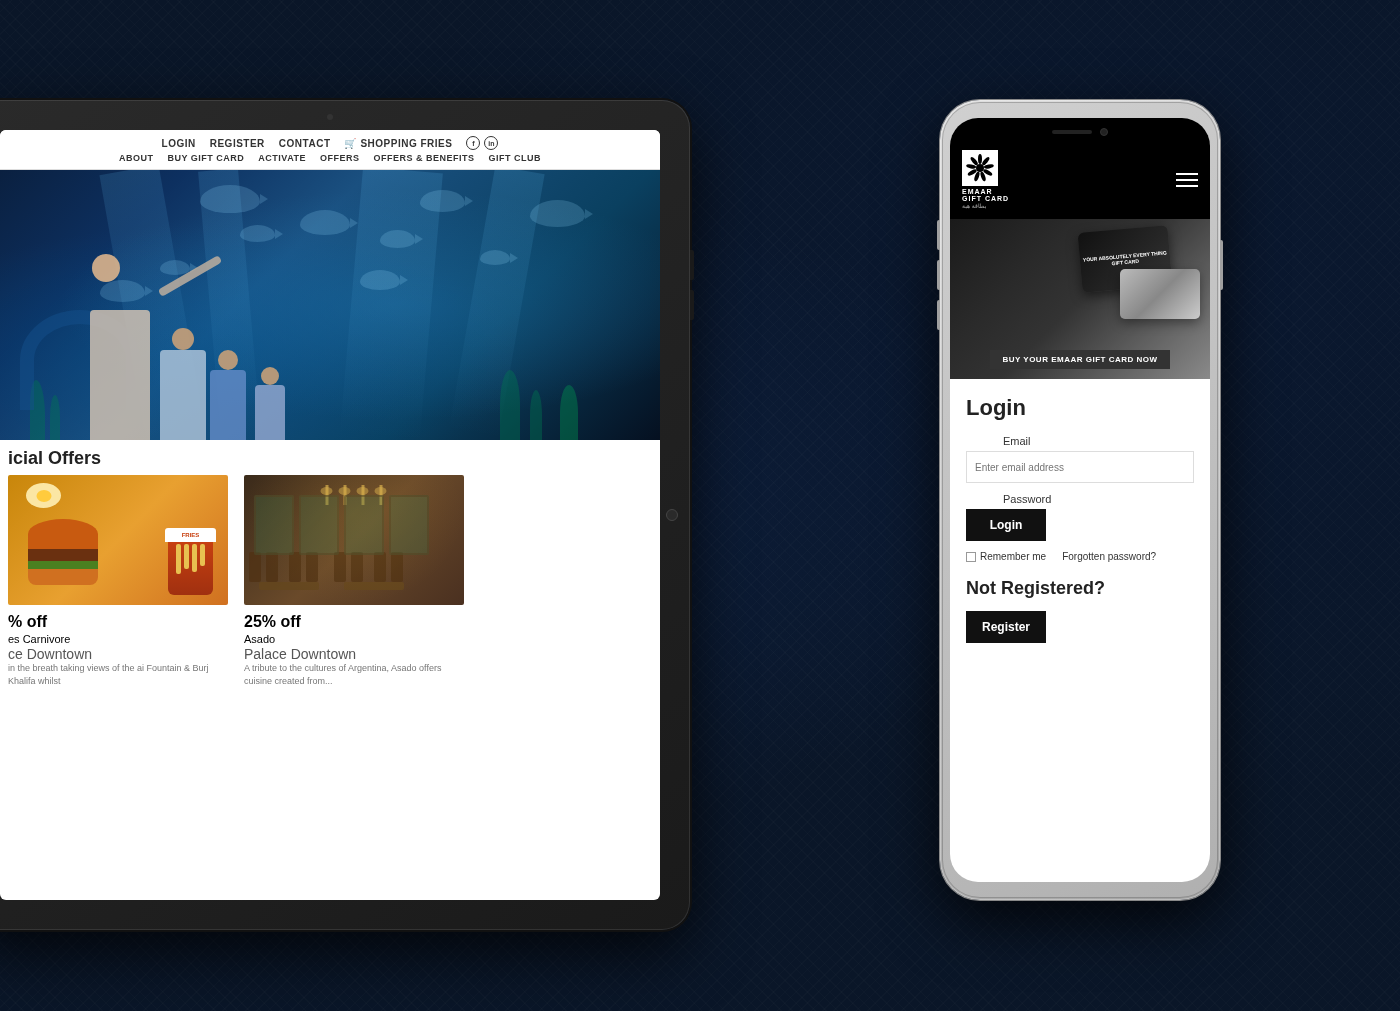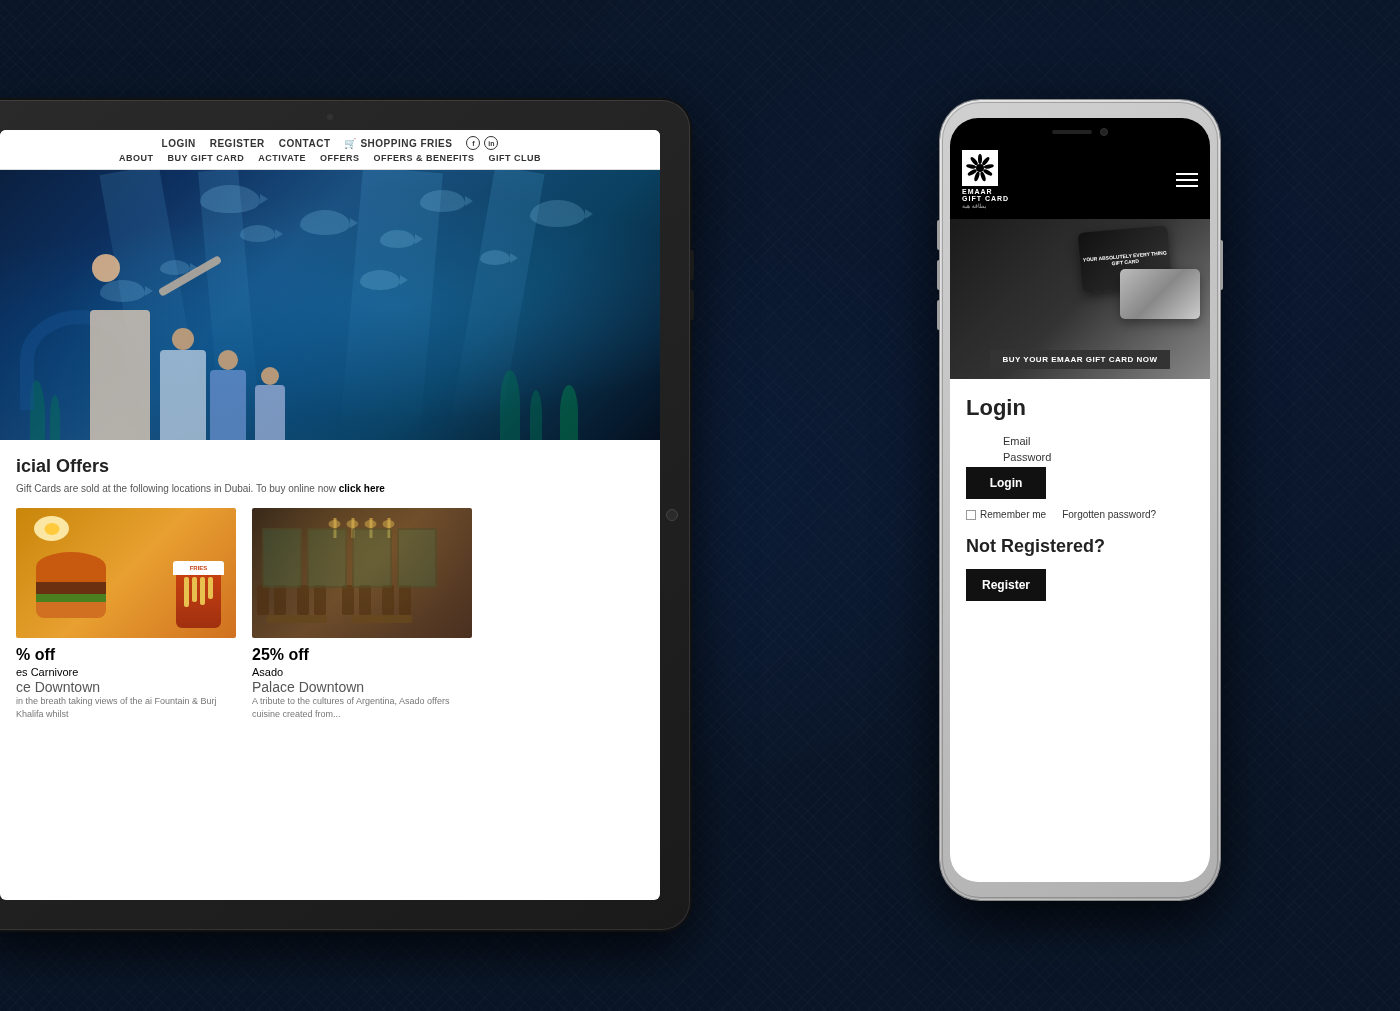--- a/index.html
+++ b/index.html
@@ -161,21 +161,21 @@
       left: 20px;
       width: 100px;
       height: 100px;
       border: 12px solid rgba(20, 100, 160, 0.4);
       border-radius: 50% 50% 0 0;
       border-bottom: none;
     }
 
     .tablet-content {
       background: #fff;
-      padding: 16px;
+      padding: 8px;
     }
 
     .tablet-section-title {
       font-size: 18px;
       font-weight: bold;
       color: #222;
       margin-bottom: 6px;
     }
 
     .tablet-section-desc {
@@ -808,24 +808,20 @@
               <div style="width:30px; height:55px; background:rgba(150,170,210,0.8); border-radius:4px 4px 0 0;"></div>
             </div>
           </div>
 
           <div style="position:absolute; bottom:160px; left:155px; width:70px; height:8px; background:rgba(200,180,160,0.8); border-radius:4px; transform:rotate(-30deg);"></div>
         </div>
       </div>
 
       <div class="tablet-content">
         <div class="tablet-section-title">icial Offers</div>
-        <div class="tablet-section-desc">
-          <span>Gift Cards are sold at the following locations in Dubai. To buy online now</span>
-          <a>click here</a>
-        </div>
 
         <div class="tablet-cards">
 
           <div class="tablet-card">
             <div class="tablet-card-img">
               <div class="card-food-bg">
 
                 <div class="burger-shape">
                   <div class="burger-bun-top"></div>
                   <div class="burger-patty"></div>
@@ -955,20 +951,21 @@
           <div class="gift-card-silver"></div>
         </div>
 
         <button class="phone-hero-btn">BUY YOUR EMAAR GIFT CARD NOW</button>
       </div>
 
       <div class="phone-login-section">
         <div class="phone-login-title">Login</div>
 
         <label class="phone-form-label">Email</label>
+        <input class="phone-form-input" type="email" placeholder="Enter email address" style="">
 
         <label class="phone-form-label">Password</label>
 
         <button class="phone-login-btn">Login</button>
 
         <div class="phone-remember-row">
           <div class="remember-group">
             <div class="phone-checkbox"></div>
             <span>Remember me</span>
           </div>

